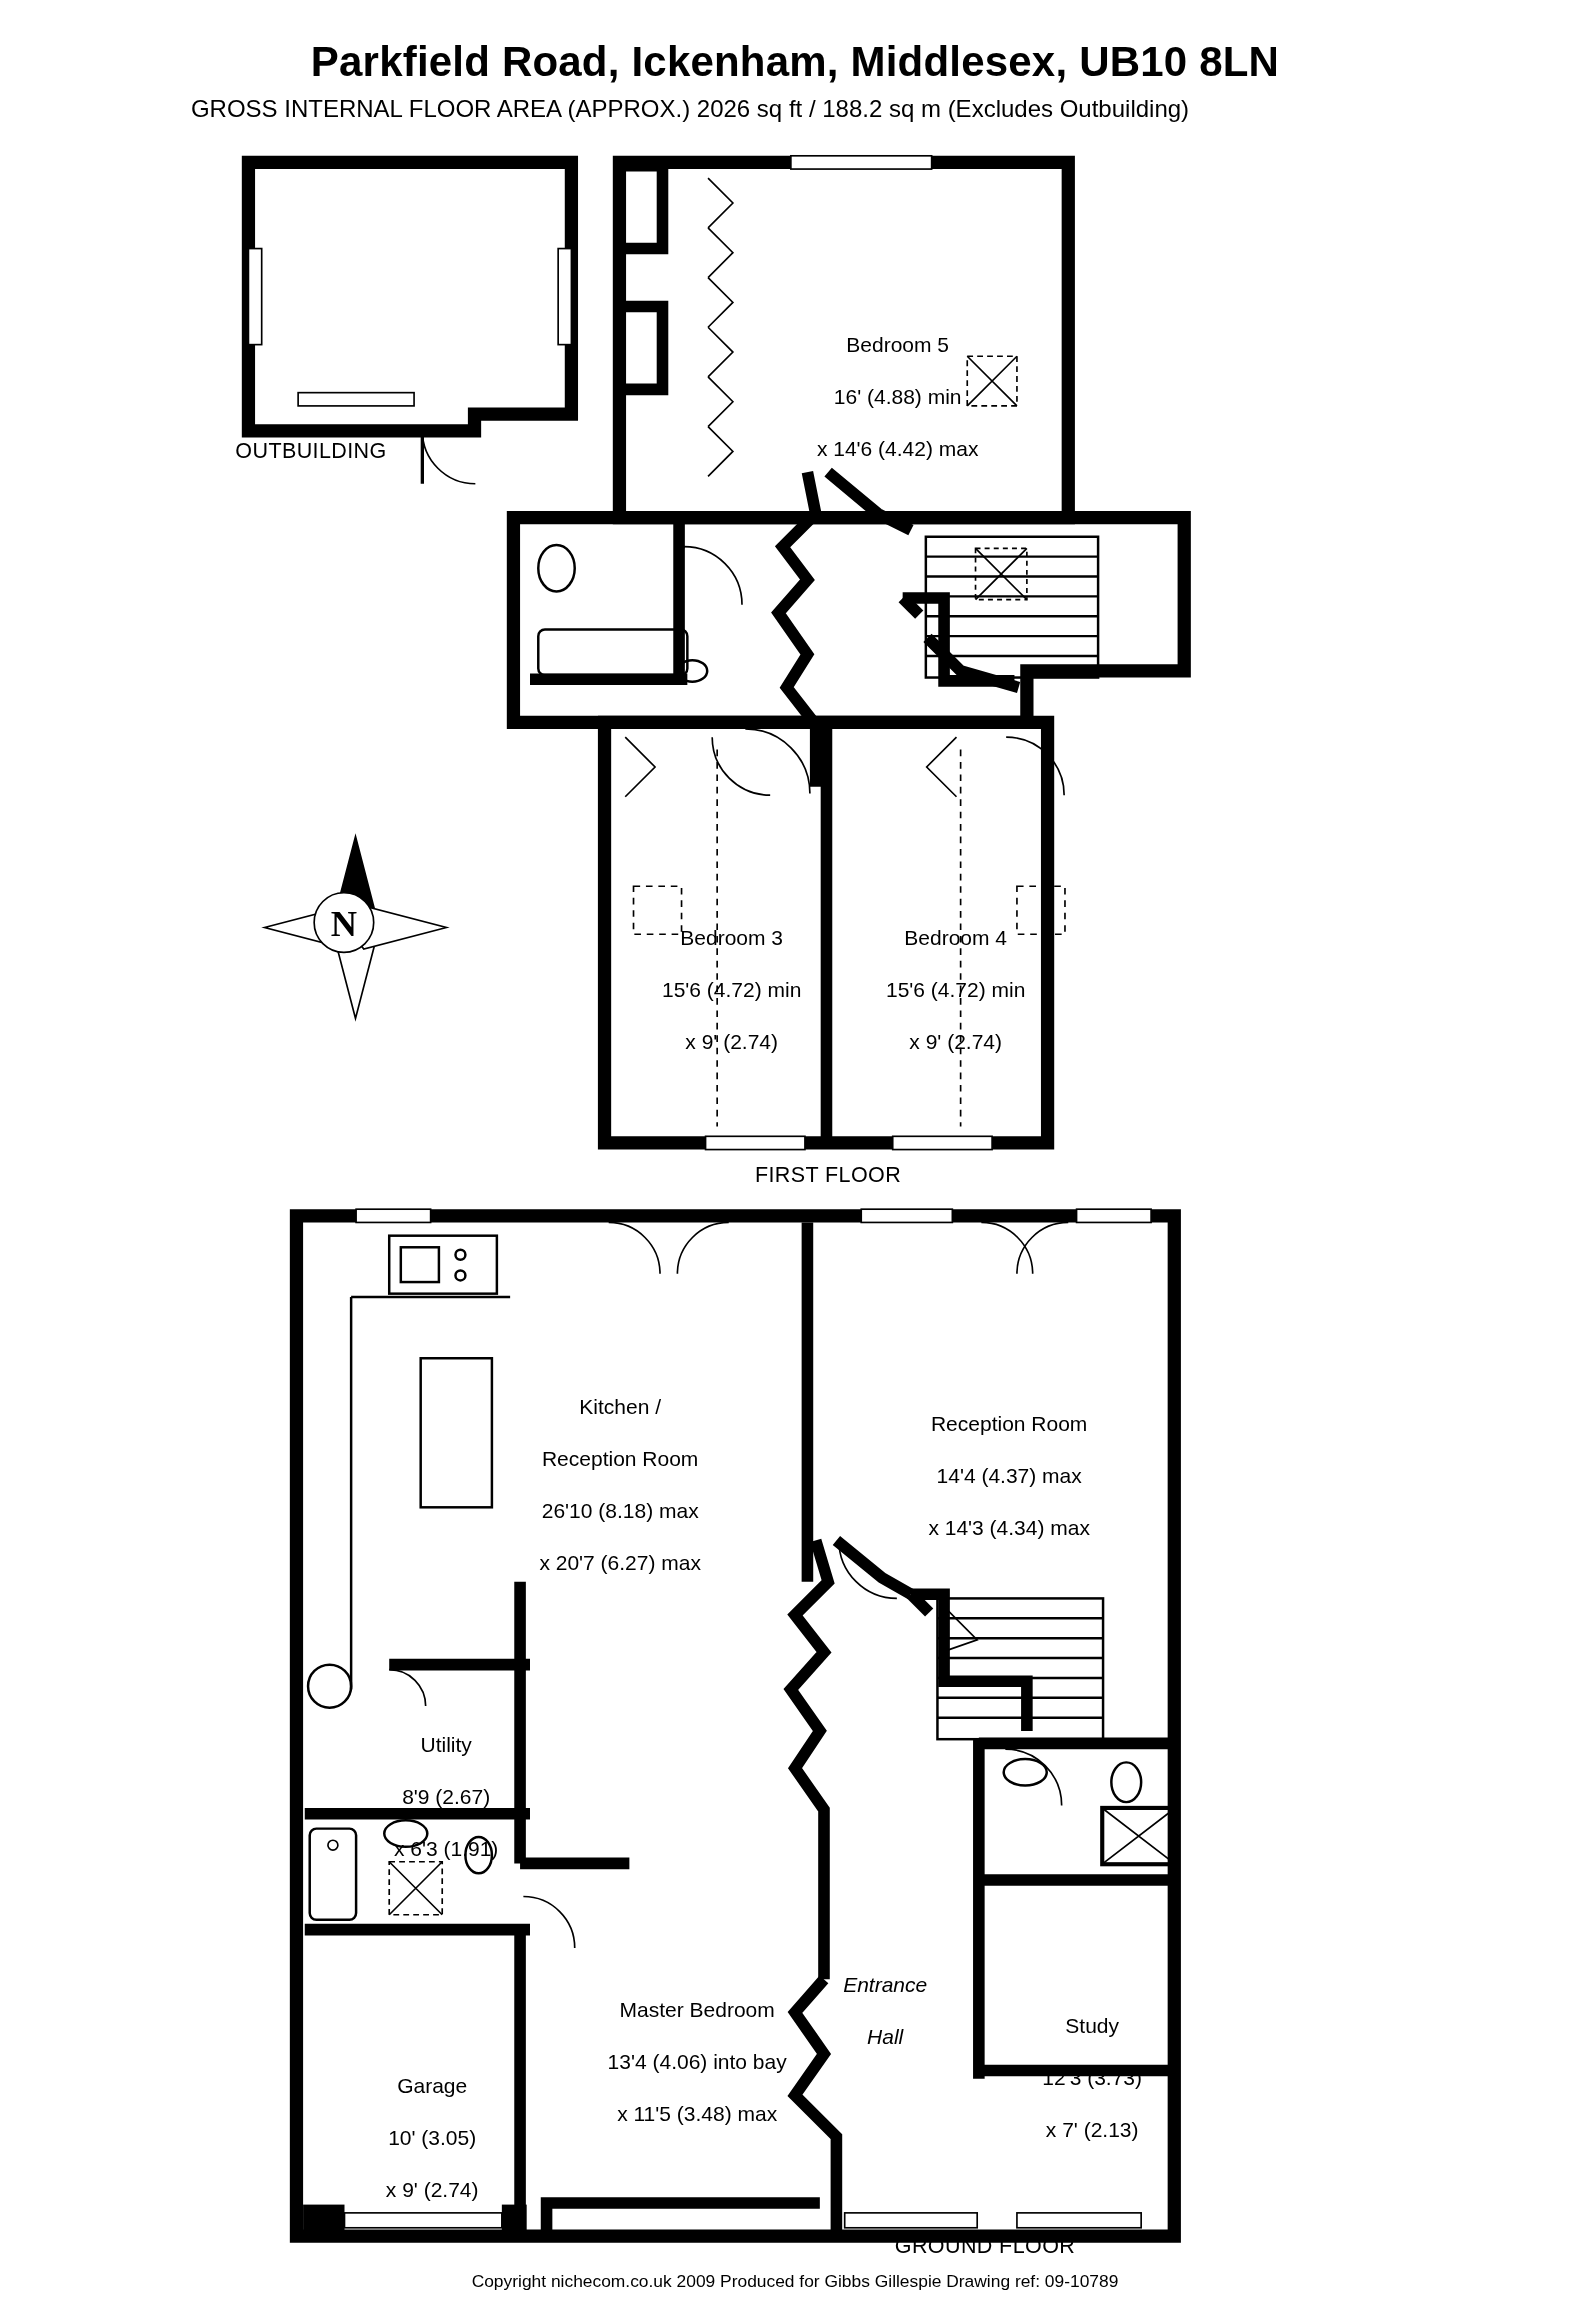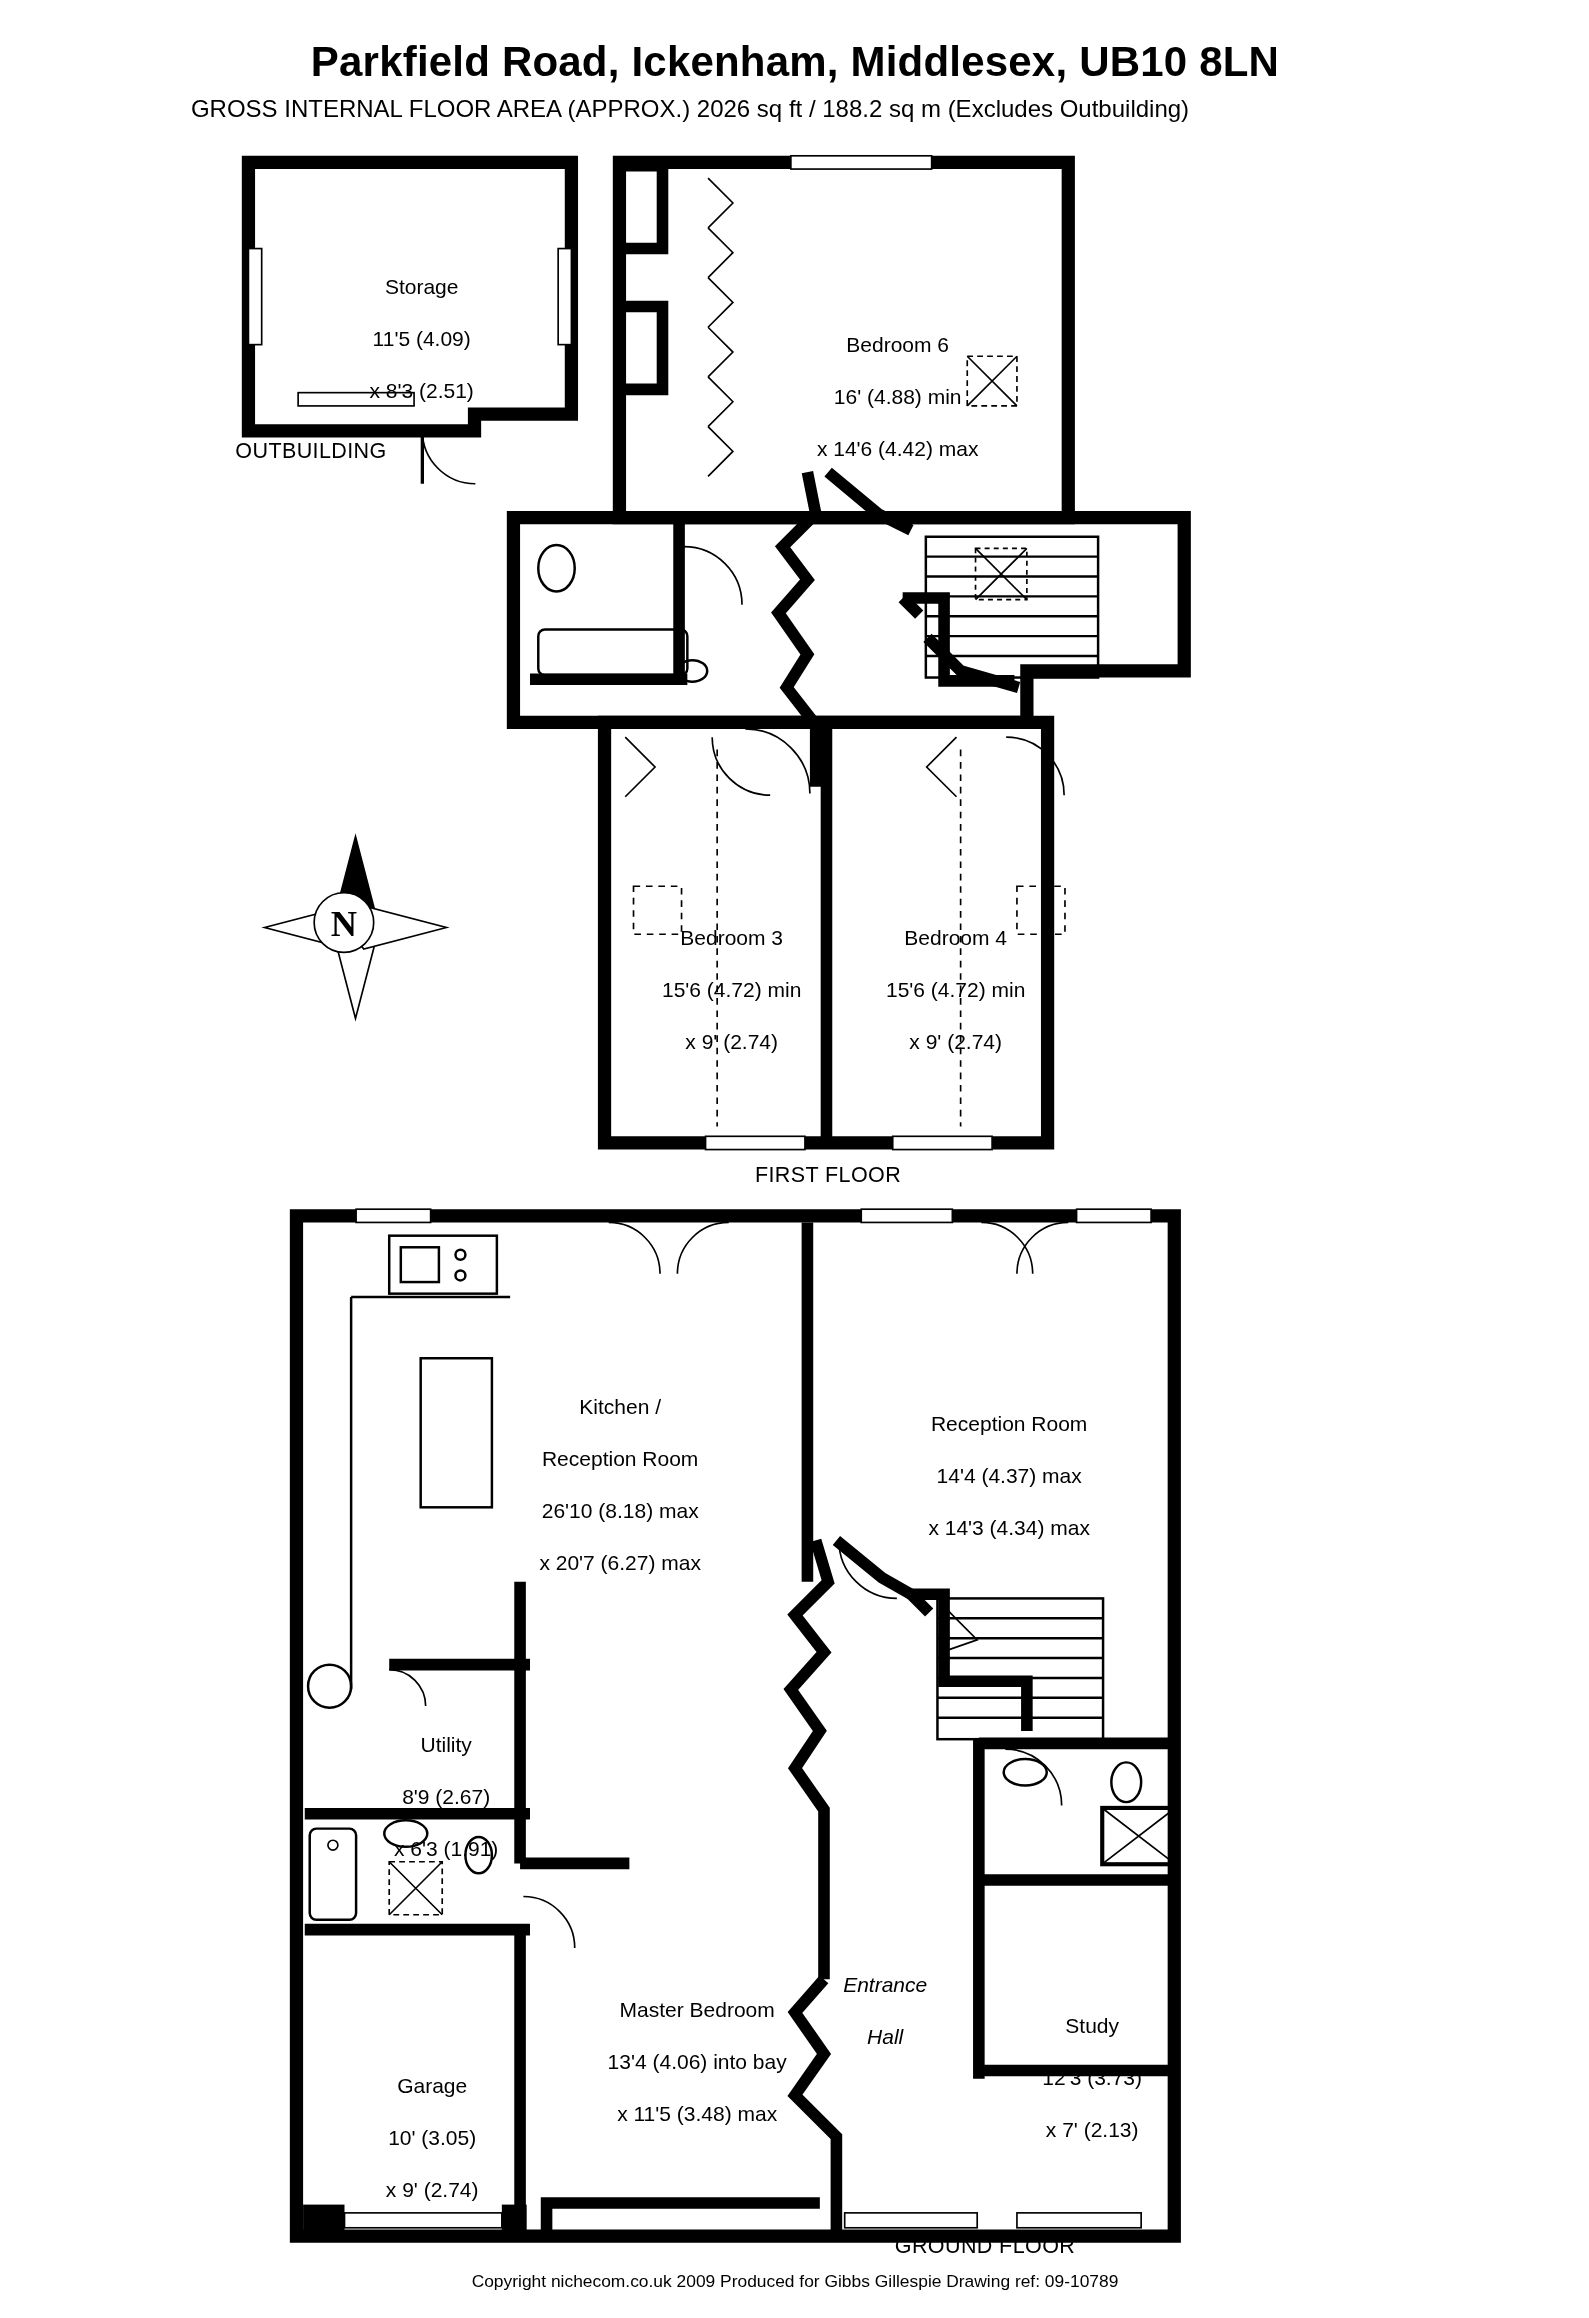--- a/index.html
+++ b/index.html
@@ -203,30 +203,25 @@
         <rect x="1020" y="2672" width="160" height="18" fill="#fff" stroke="none"></rect>
         <rect x="1020" y="2672" width="160" height="18" fill="none" stroke="#000" stroke-width="2"></rect>
         <rect x="1228" y="2672" width="150" height="18" fill="#fff" stroke="none"></rect>
         <rect x="1228" y="2672" width="150" height="18" fill="none" stroke="#000" stroke-width="2"></rect>
 
         <path d="M660,2700 L660,2660 L990,2660" stroke="#000" stroke-width="14" fill="none"></path>
       </g>
     </g>
   </svg>
 
-  <div class="lbl" style="left:286px;top:248px;width:248px;">
-    <span>Storage</span><br>
-    <span>11'5 (4.09)</span><br>
-    <span>x 8'3 (2.51)</span>
-  </div>
 
   <div class="floorlbl" style="left:166px;top:439px;width:290px;">OUTBUILDING</div>
 
   <div class="lbl" style="left:745px;top:306px;width:282px;">
-    <span>Bedroom 6</span><br>
+    <span>Bedroom 5</span><br>
     <span>16' (4.88) min</span><br>
     <span>x 14'6 (4.42) max</span>
   </div>
 
   <div class="lbl" style="left:604px;top:899px;width:232px;">
     <span>Bedroom 3</span><br>
     <span>15'6 (4.72) min</span><br>
     <span>x 9' (2.74)</span>
   </div>
 

